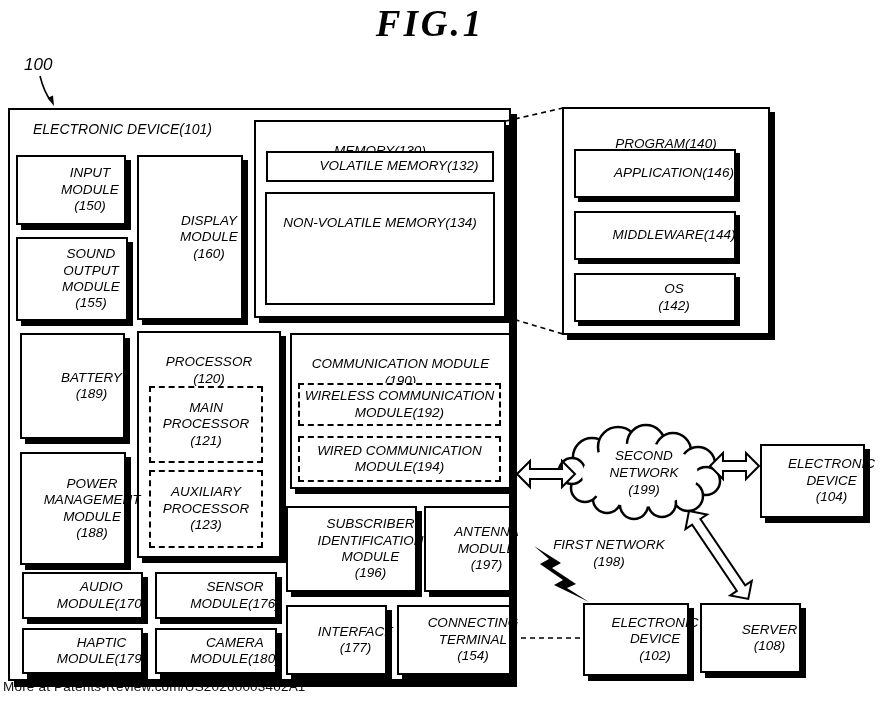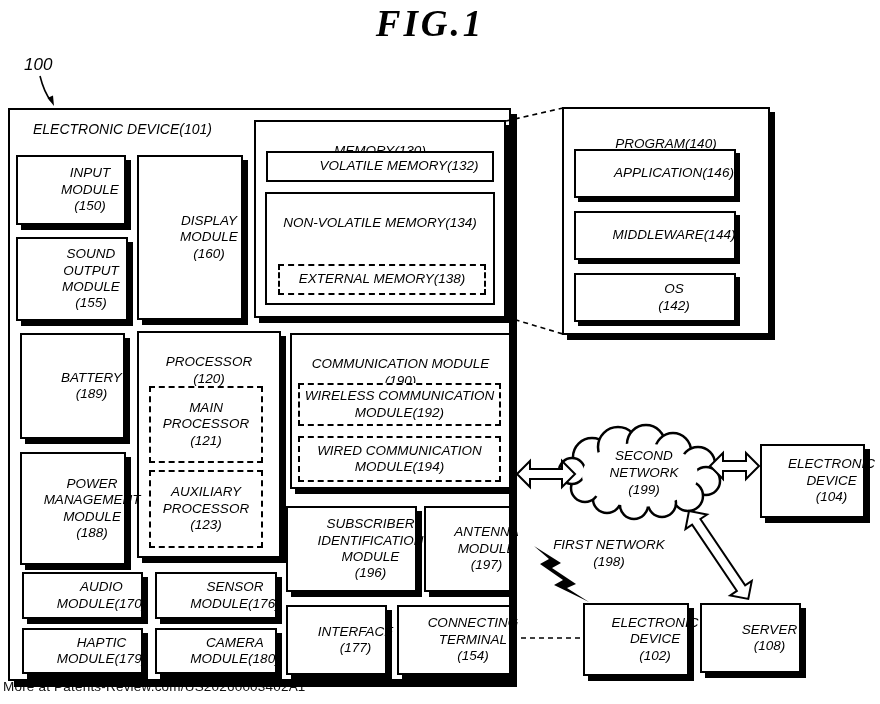--- a/index.html
+++ b/index.html
@@ -100,21 +100,20 @@
 MODULE
 (155)</div>
 
   <div class="frame f-memory">
     <div class="frame-label">MEMORY(130)</div>
   </div>
   <div class="box inner b-volatile">VOLATILE MEMORY(132)</div>
   <div class="frame inner f-nonvol">
     <div class="frame-label">NON-VOLATILE MEMORY(134)</div>
   </div>
-  <div class="dashed d-external">EXTERNAL MEMORY(138)</div>
 
   <div class="box b-battery">BATTERY
 (189)</div>
   <div class="frame f-proc">
     <div class="frame-label">PROCESSOR
 (120)</div>
   </div>
   <div class="dashed d-mainproc">MAIN
 PROCESSOR
 (121)</div>

